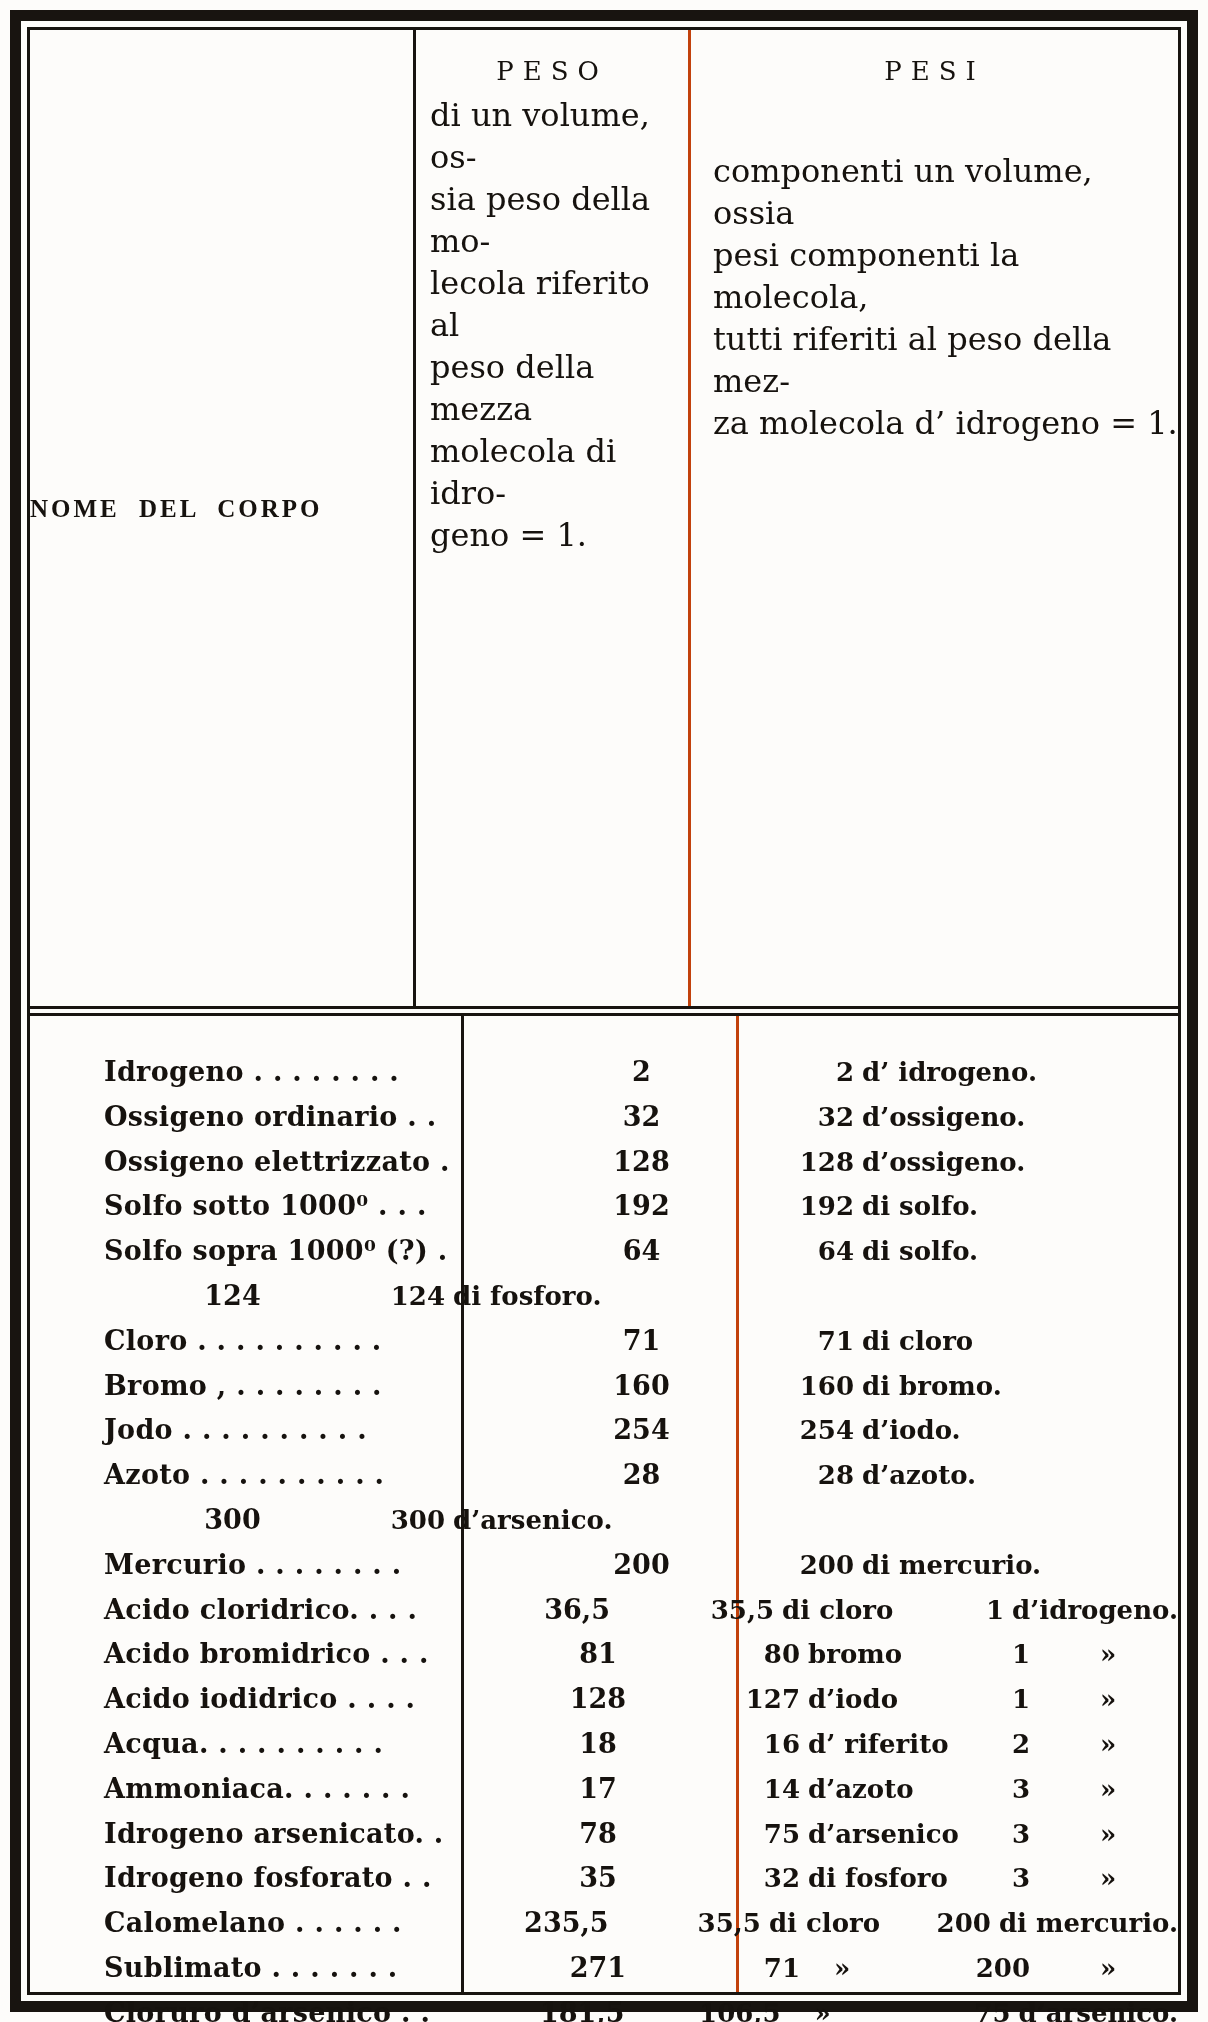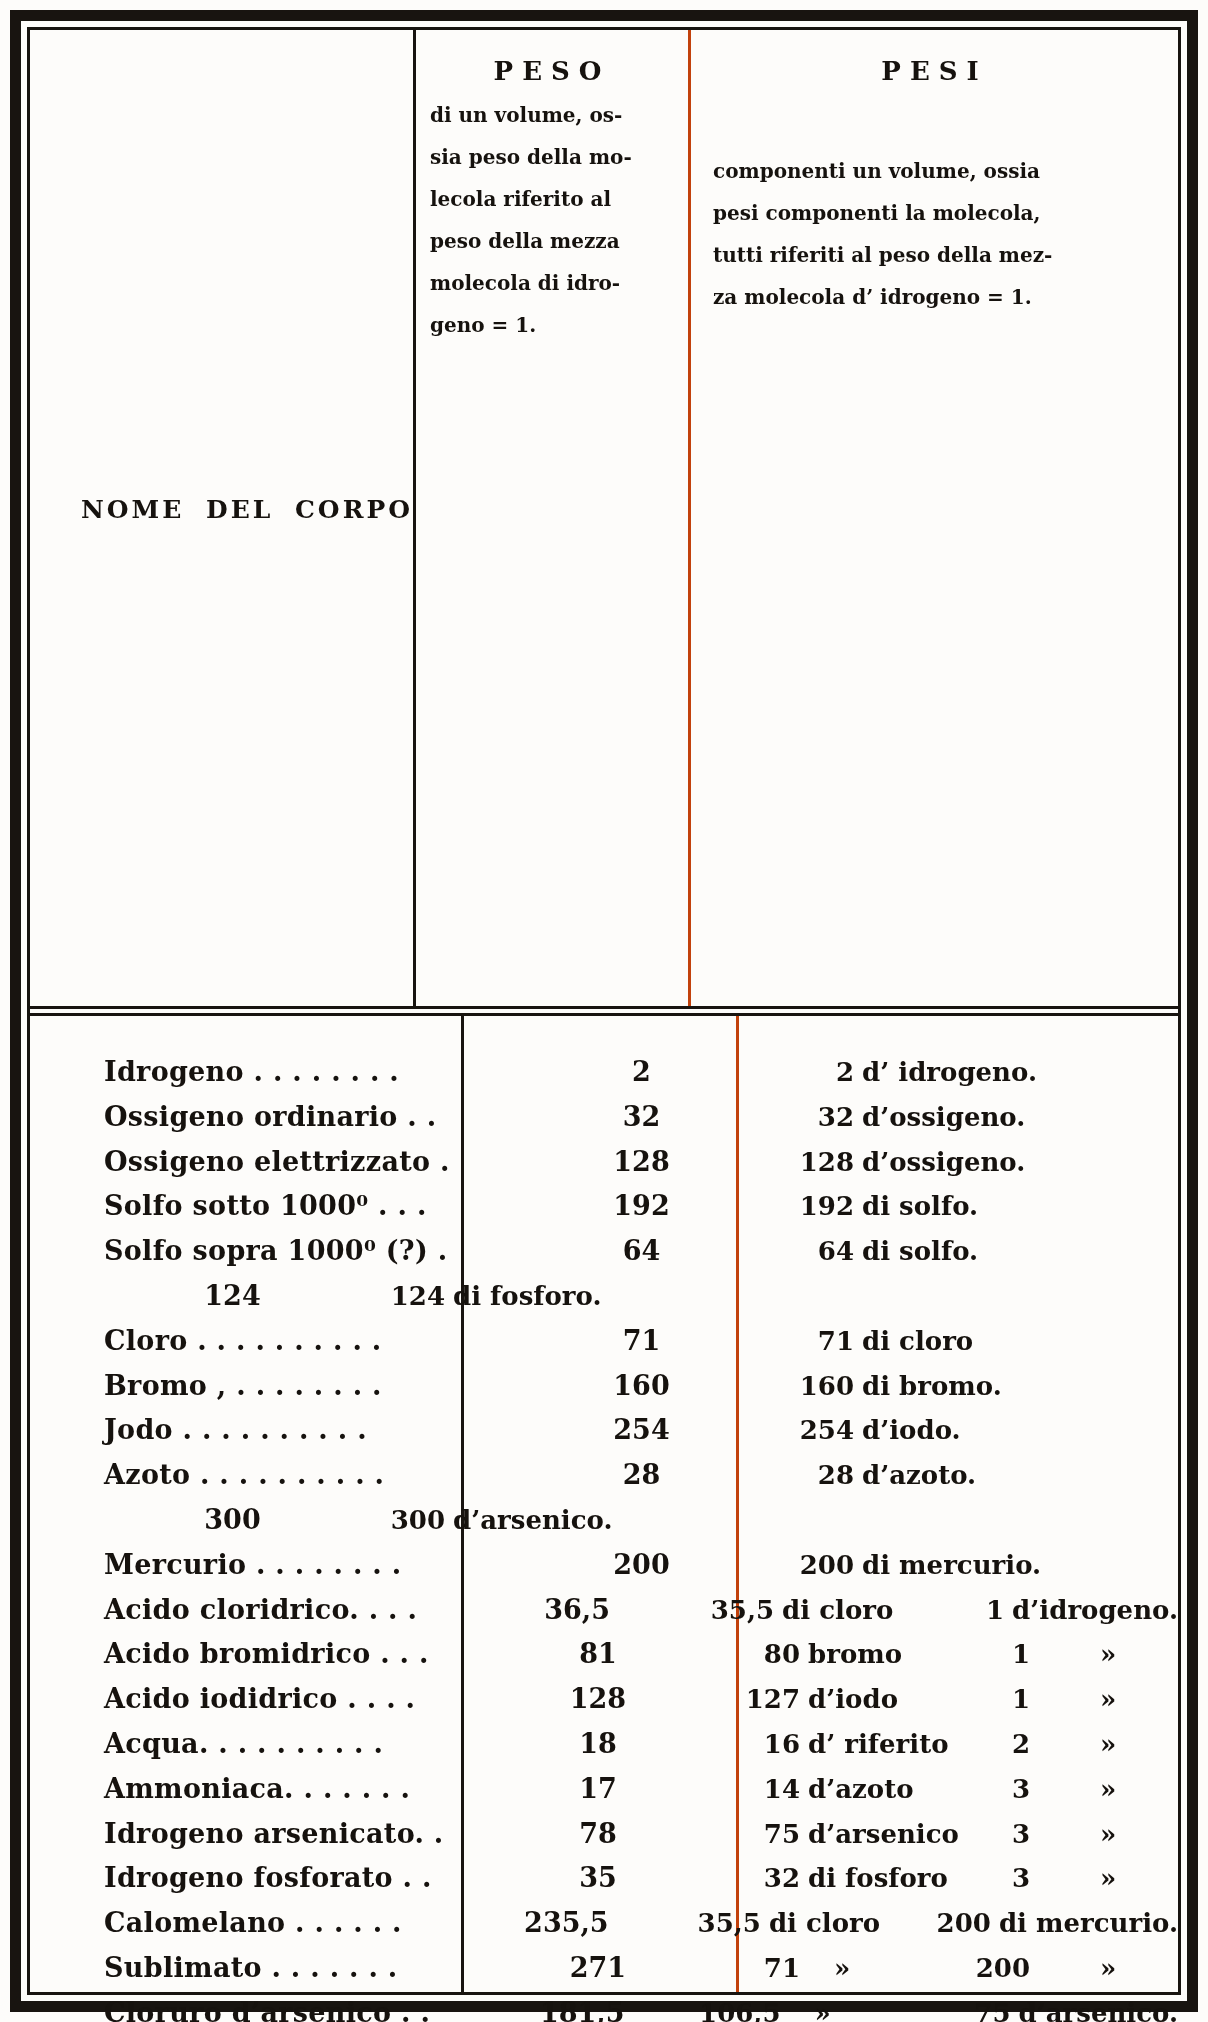--- a/index.html
+++ b/index.html
@@ -8,24 +8,24 @@
   
   .frame-outer{position:absolute;inset:10px;border:11px solid #181410;}
   .frame-inner{position:absolute;inset:27px;border:3px solid #181410;display:flex;flex-direction:column;}
   
   .cols{display:flex;flex:1;min-height:0;}
   .col1{width:383px;}
   .col2{width:272px;border-left:3px solid #181410;}
   .col3{flex:1;border-left:3px solid #c2410c;}
   
   .hdr-band{display:flex;height:353px;}
-  .hdr-band .col1{display:flex;align-items:center;justify-content:flex-end;}
+  .hdr-band .col1{display:flex;align-items:center;justify-content:flex-start;font-family:Liberation Serif, serif;}
   .name-hdr{font-weight:bold;font-size:25px;letter-spacing:3px;word-spacing:10px;margin-top:-18px;}
-  .hdr-title{font-weight:bold;font-size:26px;letter-spacing:9px;text-align:center;margin-top:26px;}
-  .hdr-body{font-weight:bold;font-size:20px;line-height:42px;white-space:pre-line;}
+  .hdr-title{font-weight:normal;font-size:26px;letter-spacing:9px;text-align:center;margin-top:26px;}
+  .hdr-body{font-weight:normal;font-size:32px;line-height:42px;white-space:pre-line;}
   .col2 .hdr-body{margin:8px 0 0 14px;}
   .col3 .hdr-body{margin:64px 0 0 22px;}
   
   .double-rule{height:4px;border-top:3px solid #181410;border-bottom:3px solid #181410;}
   
   .body-band{display:flex;flex:1;min-height:0;}
   .body-rows{position:absolute;left:0;right:0;top:0;padding-top:34px;}
   .col-holder{position:relative;margin-left:48px;}
   .row{display:flex;height:44.8px;line-height:44.8px;font-weight:bold;font-size:27px;white-space:nowrap;}
   .c-name{width:383px;padding-left:26px;letter-spacing:0.3px;overflow:hidden;}

